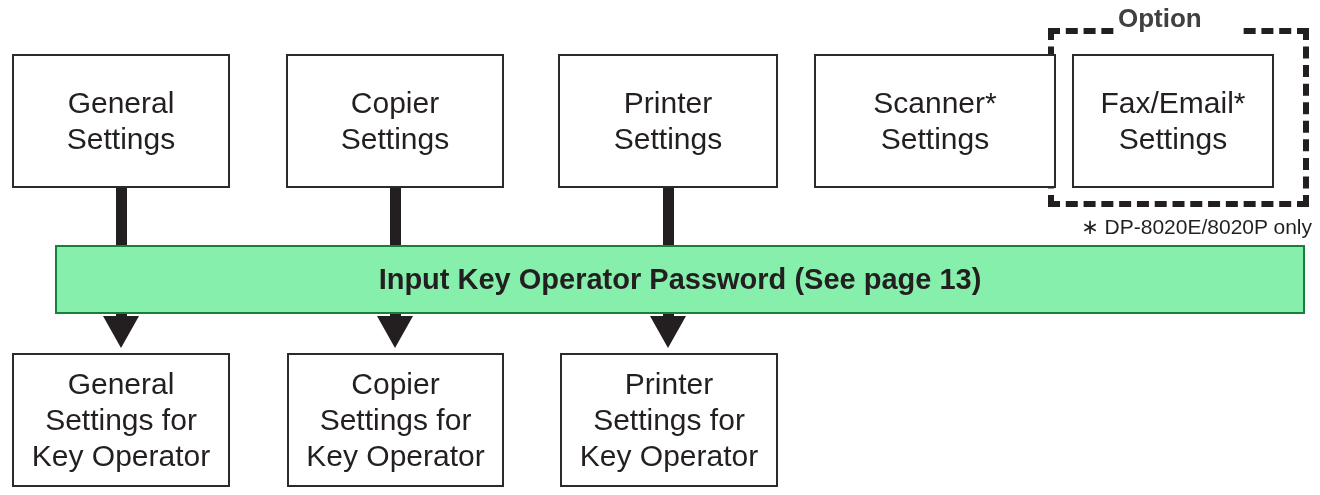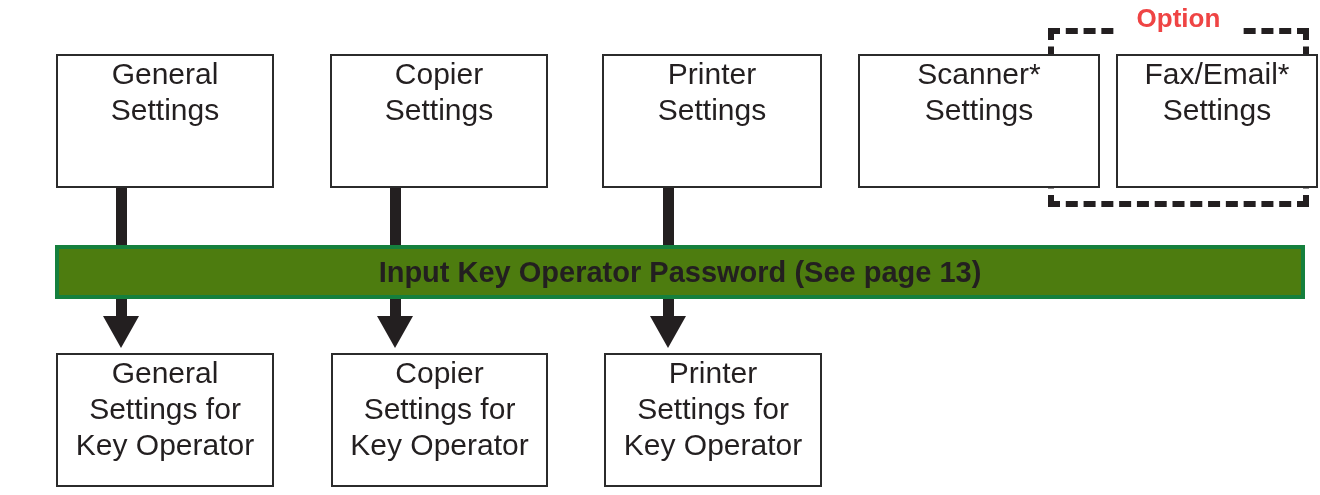--- a/index.html
+++ b/index.html
@@ -19,26 +19,26 @@
 
   
   .fbox {
     position: absolute;
     box-sizing: border-box;
     border: 2px solid #2b2b2b;
     background: #ffffff;
     display: flex;
     flex-direction: column;
     align-items: center;
+    justify-content: center;
     text-align: center;
     font-size: 30px;
     line-height: 36px;
     color: #231f20;
     z-index: 2;
-    margin-left: 44px;
   }
 
   .top-box    { top: 54px;  height: 134px; }
   .bottom-box { top: 353px; height: 134px; }
 
   
   .option-outline {
     position: absolute;
     left: 1048px;
     top: 28px;
@@ -49,48 +49,47 @@
     z-index: 1;
   }
   .option-label {
     position: absolute;
     left: 1118px;
     top: 2px;
     width: 121px;
     height: 33px;
     background: #ffffff;
     z-index: 3;
-    text-align: center;
     font-weight: bold;
     font-size: 26px;
     line-height: 33px;
-    color: #ef4444;
+    color: #404040;
   }
   .option-footnote {
     position: absolute;
     right: 8px;
     top: 214px;
     width: 400px;
     text-align: right;
     font-size: 21px;
     line-height: 26px;
     color: #231f20;
     z-index: 3;
   }
 
   
   .password-bar {
     position: absolute;
     left: 55px;
     top: 245px;
     width: 1250px;
-    height: 54px;
+    height: 69px;
     box-sizing: border-box;
-    border: 4px solid #15803d;
-    background: #4d7c0f;
+    border: 2px solid #15803d;
+    background: #86efac;
     display: flex;
     align-items: center;
     justify-content: center;
     font-weight: bold;
     font-size: 29px;
     color: #231f20;
     z-index: 2;
   }
 
   
@@ -113,20 +112,21 @@
     z-index: 1;
   }
 </style>
 </head>
 <body>
 
 <div class="stage">
 
   <div class="option-outline"></div>
   <div class="option-label">Option</div>
+  <div class="option-footnote">∗ DP-8020E/8020P only</div>
 
   <div class="fbox top-box" style="left:12px; width:218px;">
     <span>General</span>
     <span>Settings</span>
   </div>
   <div class="fbox top-box" style="left:286px; width:218px;">
     <span>Copier</span>
     <span>Settings</span>
   </div>
   <div class="fbox top-box" style="left:558px; width:220px;">

